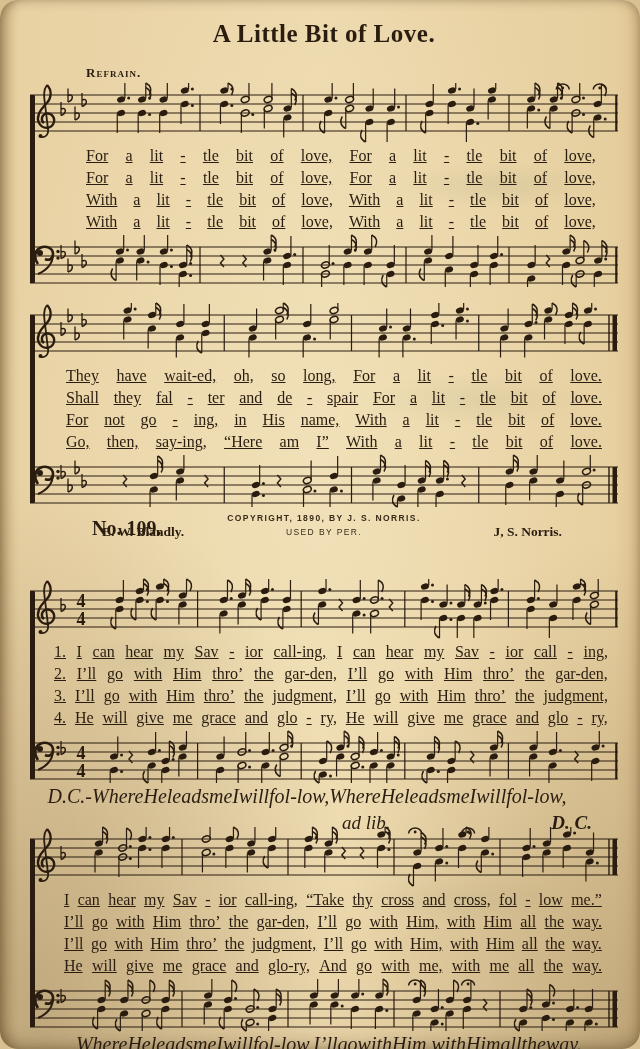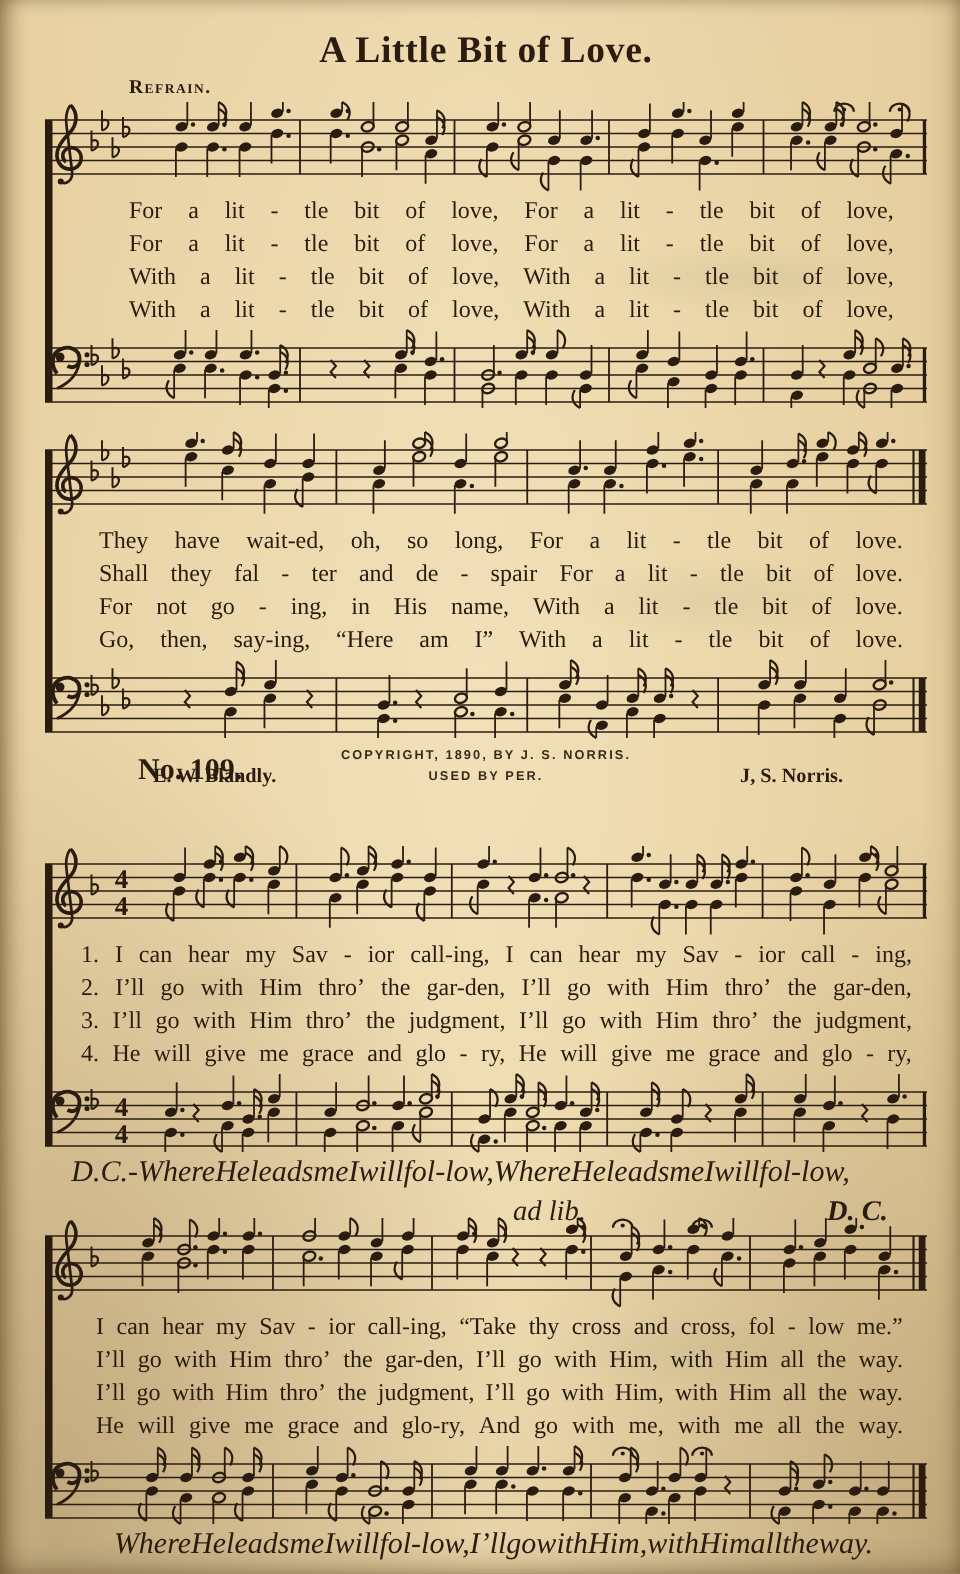--- a/index.html
+++ b/index.html
@@ -12,43 +12,44 @@
     background:
       radial-gradient(ellipse 140px 34px at 500px 185px, rgba(120,135,88,.12), transparent 70%),
       radial-gradient(ellipse 160px 40px at 480px 400px, rgba(120,135,88,.10), transparent 70%),
       radial-gradient(ellipse 120px 30px at 150px 660px, rgba(120,135,88,.08), transparent 70%),
       radial-gradient(ellipse 150px 36px at 460px 900px, rgba(120,135,88,.09), transparent 70%),
       radial-gradient(ellipse at 6% 97%, rgba(100,72,34,.30), transparent 38%),
       radial-gradient(ellipse at 97% 99%, rgba(100,72,34,.28), transparent 34%),
       radial-gradient(ellipse at 50% 45%, rgba(255,246,216,.28), transparent 72%),
       linear-gradient(90deg,#d9bd8c 0,#e8d2a4 3%,#ecd8ac 50%,#e6cf9f 96%,#dcc190 100%);
     box-shadow: inset 10px 0 14px -8px rgba(70,48,20,.5), inset -8px 0 12px -8px rgba(70,48,20,.35), inset 0 -12px 20px -10px rgba(70,48,20,.4), inset 0 8px 14px -10px rgba(70,48,20,.3);
+    border-radius: 18px;
   }
   .content{position:relative;padding:0 22px 0 30px;}
   .song-title{margin:0;padding-top:20px;text-align:center;font-size:25px;font-weight:bold;letter-spacing:.5px;}
-  .refrain{margin:2px 0 0 56px;height:16px;font-size:13px;font-weight:bold;font-variant:small-caps;letter-spacing:1px;}
-  .system{position:relative;}
+  .refrain{margin:17px 0 0 56px;height:16px;font-size:13px;font-weight:bold;font-variant:small-caps;letter-spacing:1px;}
+  .system{position:relative;text-decoration:underline;}
   .sysbar{position:absolute;left:0;top:14px;bottom:6px;width:4.5px;background:var(--ink);border-radius:1px;}
   .staff{display:block;width:588px;}
   .lyrics .lyr-line{display:flex;justify-content:space-between;font-size:16px;line-height:22px;white-space:nowrap;}
   .bl1{padding:0 22px 0 56px;}
   .bl2{padding:0 16px 0 36px;}
   .verses{padding:0 10px 0 24px;}
   .bl4{padding:0 16px 0 34px;}
   .ital-line{display:flex;justify-content:center;font-style:italic;font-size:20px;line-height:22px;white-space:nowrap;}
   .dcline{padding:0 40px 0 6px;}
   .tagline{padding:0 24px 0 34px;}
   .s2head{position:relative;height:60px;margin-top:4px;}
   .s2no{position:absolute;left:62px;top:4px;font-weight:bold;font-size:20px;}
   .s2title{margin:0;text-align:center;font-size:25px;font-weight:bold;letter-spacing:.5px;}
   .s2copy{text-align:center;font-size:8.5px;font-family:"Liberation Sans","DejaVu Sans",sans-serif;letter-spacing:1.4px;margin-top:4px;color:var(--faded);font-weight:bold;}
   .s2row{position:relative;margin-top:1px;height:18px;font-size:13.5px;font-weight:bold;}
   .auth-l{position:absolute;left:72px;}
   .auth-r{position:absolute;right:56px;}
-  .usedby{position:absolute;left:0;right:0;text-align:center;font-size:8.5px;font-family:"Liberation Sans","DejaVu Sans",sans-serif;letter-spacing:1.4px;color:var(--faded);font-weight:bold;top:3px;}
+  .usedby{position:absolute;left:0;right:0;text-align:center;font-size:8.5px;font-family:"Liberation Sans","DejaVu Sans",sans-serif;letter-spacing:1.4px;color:var(--faded);font-weight:normal;top:3px;}
   .gap12{height:12px;} .gap4{height:4px;}
   .labels-row{position:absolute;top:-13px;left:0;right:0;height:14px;font-size:19px;}
   .adlib{position:absolute;left:312px;font-style:italic;}
   .dcmark{position:absolute;right:26px;font-style:italic;font-weight:bold;}
   .sys4{margin-top:18px;}
 </style>
 </head>
 <body>
 
 <div class="sheet">

